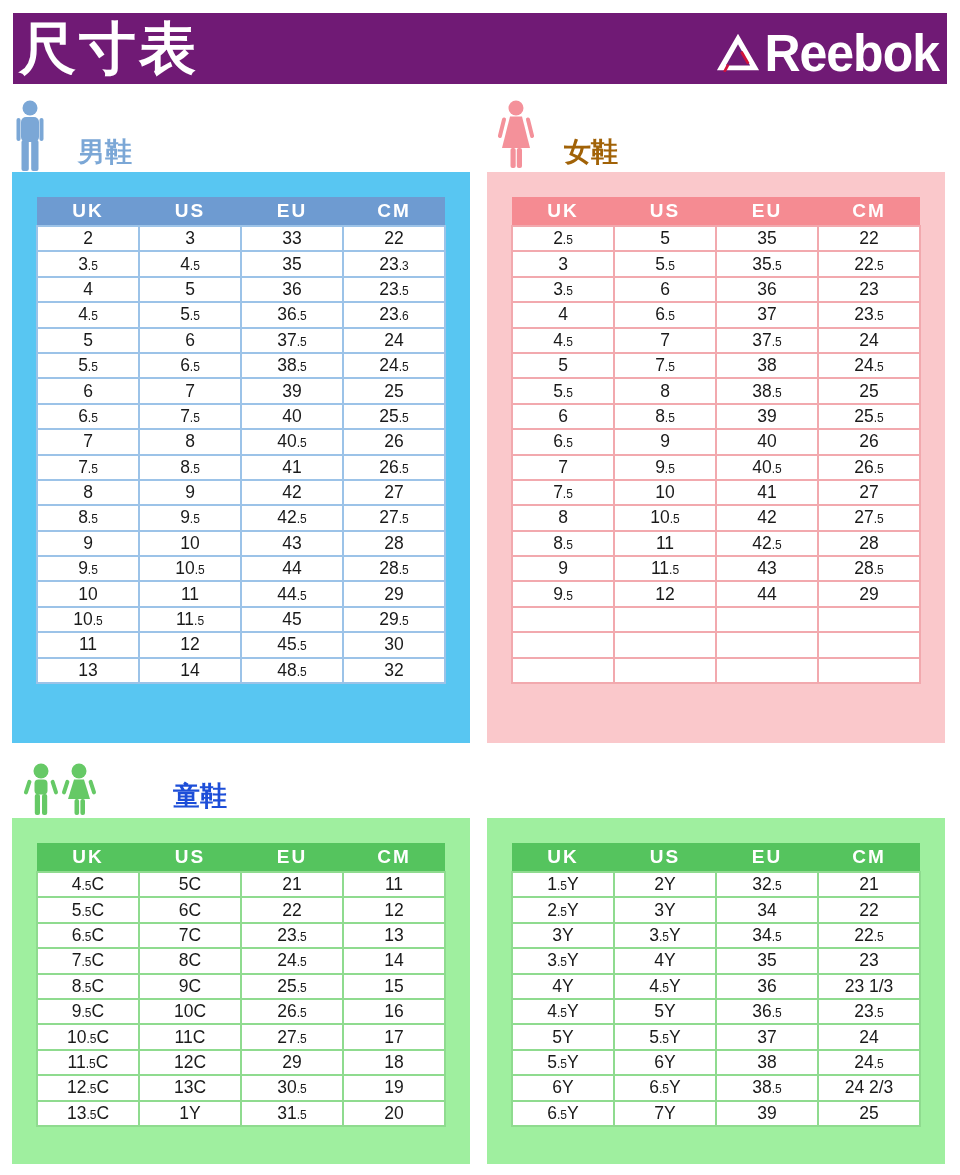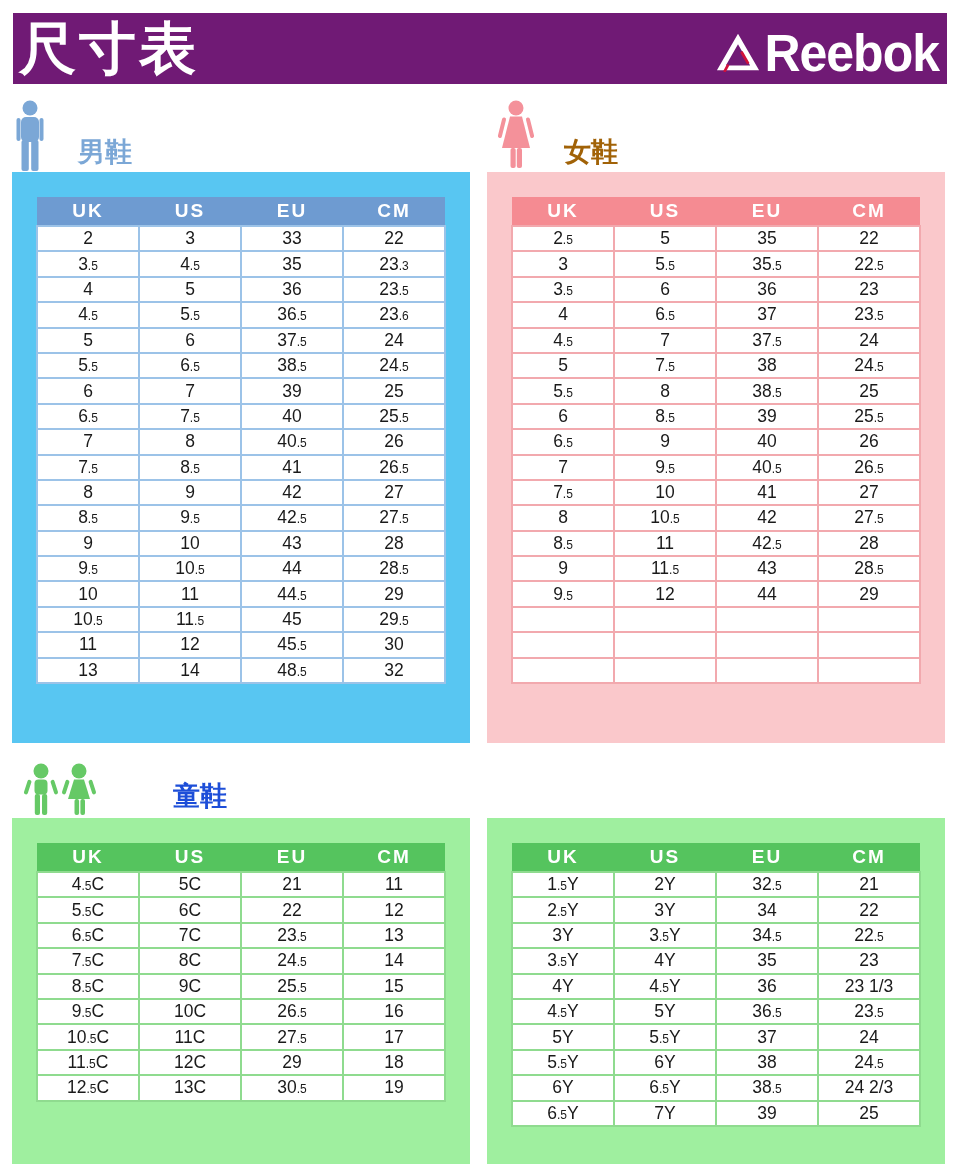--- a/index.html
+++ b/index.html
@@ -426,20 +426,26 @@
             <td>12C</td>
             <td>29</td>
             <td>18</td>
           </tr>
           <tr>
             <td>12<span class="dec">.5</span>C</td>
             <td>13C</td>
             <td>30<span class="dec">.5</span></td>
             <td>19</td>
           </tr>
+          <tr>
+            <td>13<span class="dec">.5</span>C</td>
+            <td>1Y</td>
+            <td>31<span class="dec">.5</span></td>
+            <td>20</td>
+          </tr>
         </tbody>
       </table>
     </div>
 </div>
 <div class="panel" id="panel-kids-y">
   <div>
       <table class="size-table theme-green">
         <thead>
           <tr>
             <th>UK</th>

